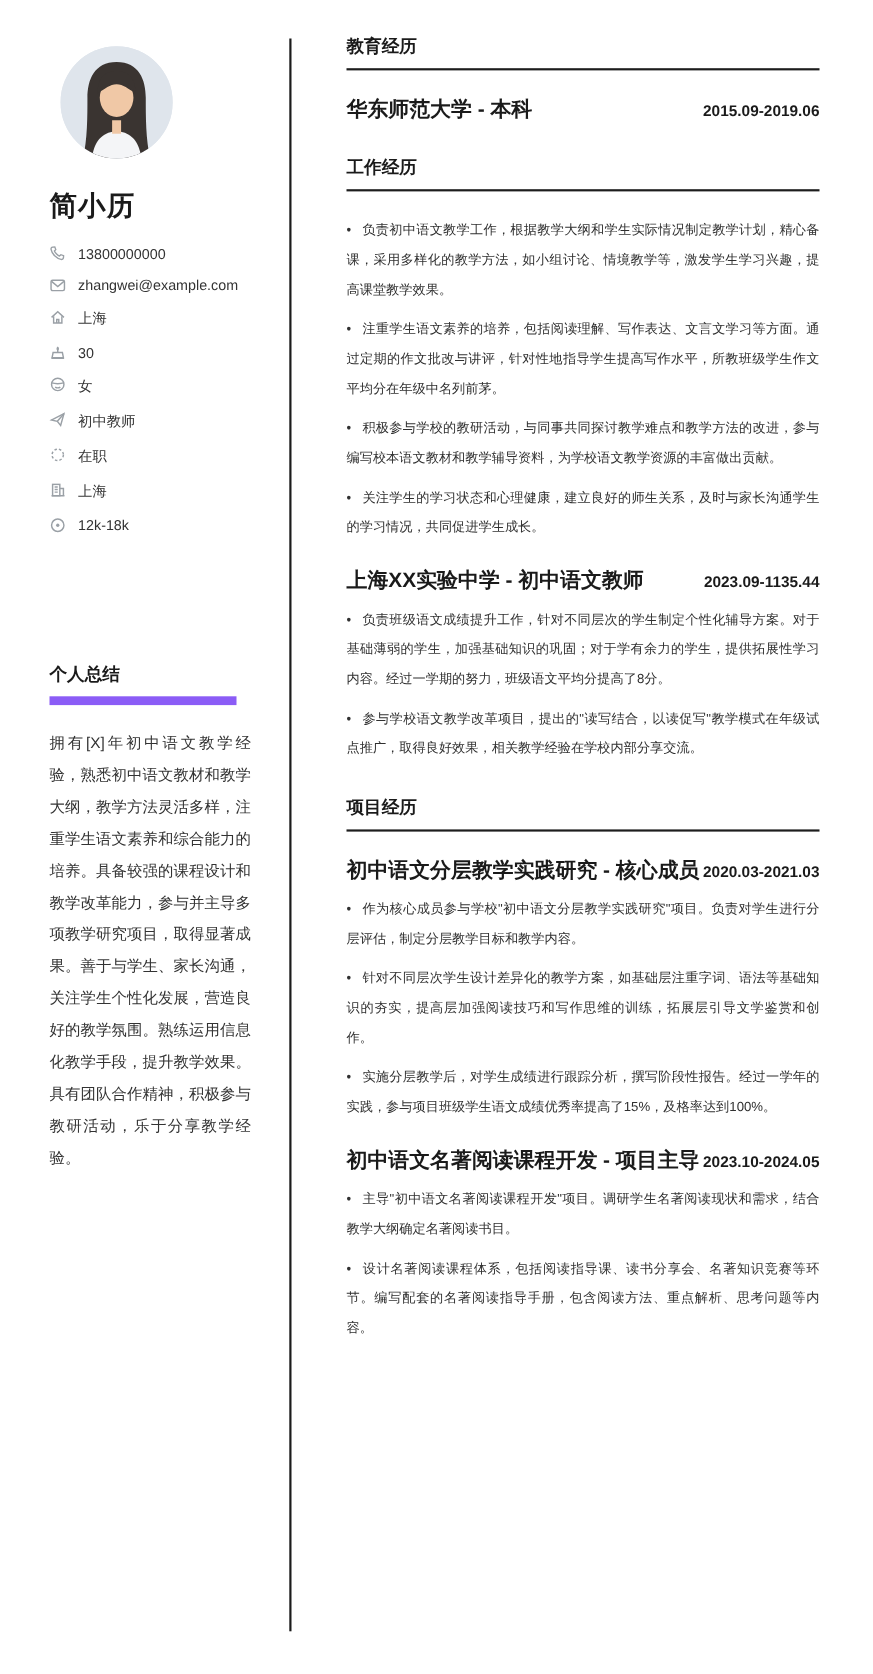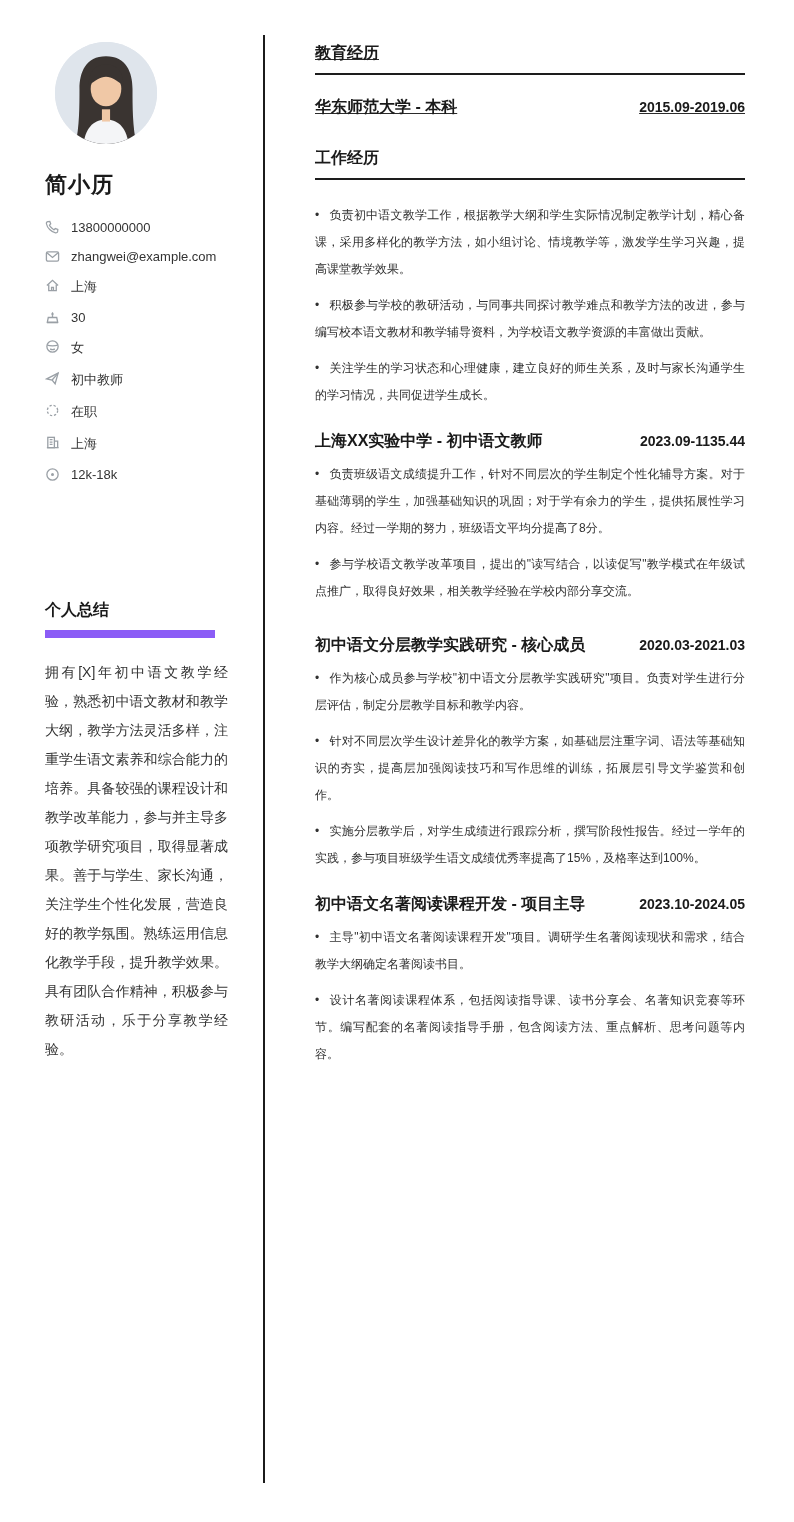--- a/index.html
+++ b/index.html
@@ -9,45 +9,45 @@
     color:#2b2b2b;
     width:794px; height:1522px; overflow:hidden;
   }
   .page { display:flex; width:794px; height:1522px; }
 
   
   .sidebar { width:218px; margin-left:45px; flex:0 0 auto; }
   .avatar-wrap { margin:42px 0 0 10px; width:102px; height:102px; border-radius:50%;
     overflow:hidden; background:#dde3ea; }
   .avatar-wrap svg { display:block; width:100%; height:100%; }
-  .person-name { margin-top:26px; font-size:22px; font-weight:700; color:#1a1a1a; letter-spacing:1px; }
+  .person-name { margin-top:26px; font-size:25px; font-weight:700; color:#1a1a1a; letter-spacing:1px; }
   .contact-list { margin-top:20px; }
   .contact-item { display:flex; margin-bottom:14px; }
   .contact-item .c-icon { width:15px; height:15px; margin-right:11px; flex:0 0 auto; display:flex; align-items:center; }
   .contact-item .c-icon svg { width:15px; height:15px; stroke:#9aa0a6; fill:none; stroke-width:1.4; }
   .contact-item .c-val { font-size:13px; color:#333; }
 
   .summary-section { margin-top:118px; }
   .side-heading { font-size:16px; font-weight:700; color:#1a1a1a;
     padding-bottom:9px; border-bottom:8px solid #8b5cf6; width:170px; }
   .summary-text { margin-top:20px; font-size:14px; line-height:29px; color:#333;
     text-align:justify; width:183px; }
 
   
   .v-divider { width:2px; background:#1b1b1b; margin:35px 0 39px 0; flex:0 0 auto; }
 
   
   .main { width:430px; margin-left:50px; margin-right:49px; padding-top:32px; flex:0 0 auto; }
   .section { margin-top:30px; }
-  .section:first-child { margin-top:11px;text-decoration:underline; }
+  .section:first-child { margin-top:0; }
   .main-heading { font-size:16px; font-weight:700; color:#1a1a1a;
     padding-bottom:9px; border-bottom:2px solid #1d1d1d; }
   .entry { margin-top:22px; }
   .entry-head { display:flex; justify-content:space-between; align-items:baseline; }
-  .entry-title { font-size:16px; font-weight:700; color:#1a1a1a; }
+  .entry-title { font-size:19px; font-weight:700; color:#1a1a1a; }
   .entry-date { font-size:14px; font-weight:700; color:#1a1a1a; white-space:nowrap; }
   .entry-desc { margin-top:10px; font-size:14px; line-height:27px; color:#303030; text-align:justify; }
   .bullets { list-style:none; margin-top:6px; }
   .bullets li { font-size:12px; line-height:27px; color:#303030; text-align:justify; margin-top:9px; }
   .bullets li::before { content:"•"; margin-right:10px; color:#303030; }
 </style>
 </head>
 <body>
 
 <div class="page">
@@ -173,38 +173,40 @@
         </div>
       </div>
     </section>
 
     <section class="section">
       <h2 class="main-heading">工作经历</h2>
 
       <div class="entry">
         <ul class="bullets">
           <li>负责初中语文教学工作，根据教学大纲和学生实际情况制定教学计划，精心备课，采用多样化的教学方法，如小组讨论、情境教学等，激发学生学习兴趣，提高课堂教学效果。</li>
+          <li>注重学生语文素养的培养，包括阅读理解、写作表达、文言文学习等方面。通过定期的作文批改与讲评，针对性地指导学生提高写作水平，所教班级学生作文平均分在年级中名列前茅。</li>
           <li>积极参与学校的教研活动，与同事共同探讨教学难点和教学方法的改进，参与编写校本语文教材和教学辅导资料，为学校语文教学资源的丰富做出贡献。</li>
           <li>关注学生的学习状态和心理健康，建立良好的师生关系，及时与家长沟通学生的学习情况，共同促进学生成长。</li>
         </ul>
       </div>
 
       <div class="entry">
         <div class="entry-head">
           <span class="entry-title">上海XX实验中学 - 初中语文教师</span>
           <span class="entry-date">2023.09-1135.44</span>
         </div>
         <ul class="bullets">
           <li>负责班级语文成绩提升工作，针对不同层次的学生制定个性化辅导方案。对于基础薄弱的学生，加强基础知识的巩固；对于学有余力的学生，提供拓展性学习内容。经过一学期的努力，班级语文平均分提高了8分。</li>
           <li>参与学校语文教学改革项目，提出的"读写结合，以读促写"教学模式在年级试点推广，取得良好效果，相关教学经验在学校内部分享交流。</li>
         </ul>
       </div>
     </section>
 
     <section class="section">
+      <h2 class="main-heading">项目经历</h2>
 
       <div class="entry">
         <div class="entry-head">
           <span class="entry-title">初中语文分层教学实践研究 - 核心成员</span>
           <span class="entry-date">2020.03-2021.03</span>
         </div>
         <ul class="bullets">
           <li>作为核心成员参与学校"初中语文分层教学实践研究"项目。负责对学生进行分层评估，制定分层教学目标和教学内容。</li>
           <li>针对不同层次学生设计差异化的教学方案，如基础层注重字词、语法等基础知识的夯实，提高层加强阅读技巧和写作思维的训练，拓展层引导文学鉴赏和创作。</li>
           <li>实施分层教学后，对学生成绩进行跟踪分析，撰写阶段性报告。经过一学年的实践，参与项目班级学生语文成绩优秀率提高了15%，及格率达到100%。</li>

